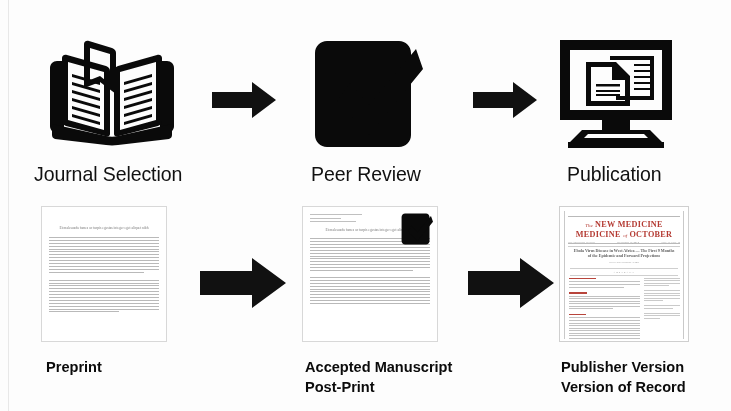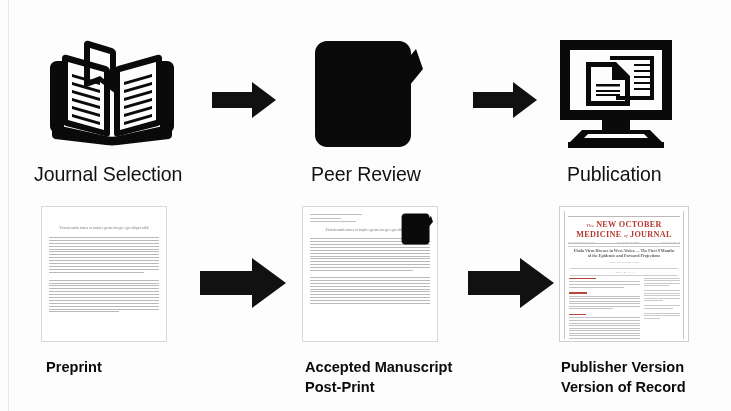--- a/index.html
+++ b/index.html
@@ -400,26 +400,26 @@
     </svg>
   </div>
 
   <div class="nejm-page" style="left:560px; top:207px; width:128px; height:134px;">
 
     <div class="nejm-frame"></div>
 
     <div class="nejm-masthead">
       <div class="nejm-name">
         <span class="sm">The</span>
-        <span>NEW OCTOBER</span>
+        <span>NEW MEDICINE</span>
       </div>
       <div class="nejm-name">
         <span>MEDICINE</span>
         <span class="sm">of</span>
-        <span>JOURNAL</span>
+        <span>OCTOBER</span>
       </div>
     </div>
 
     <div class="nejm-issue">
       <span>ESTABLISHED IN 1812</span>
       <span>OCTOBER 16, 2014</span>
       <span>VOL. 371  NO. 16</span>
     </div>
 
     <div class="nejm-title">Ebola Virus Disease in West Africa — The First 9 Months of the Epidemic and Forward Projections</div>

